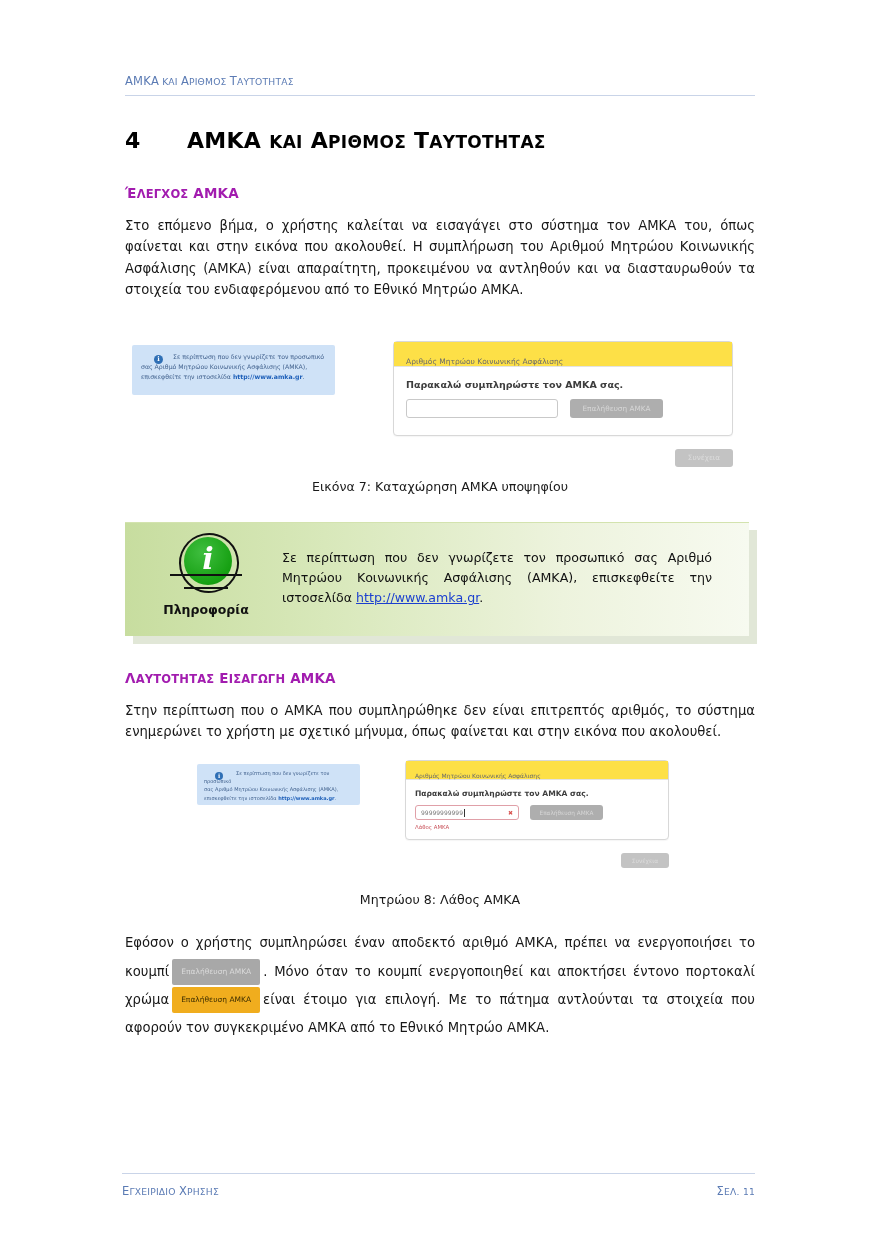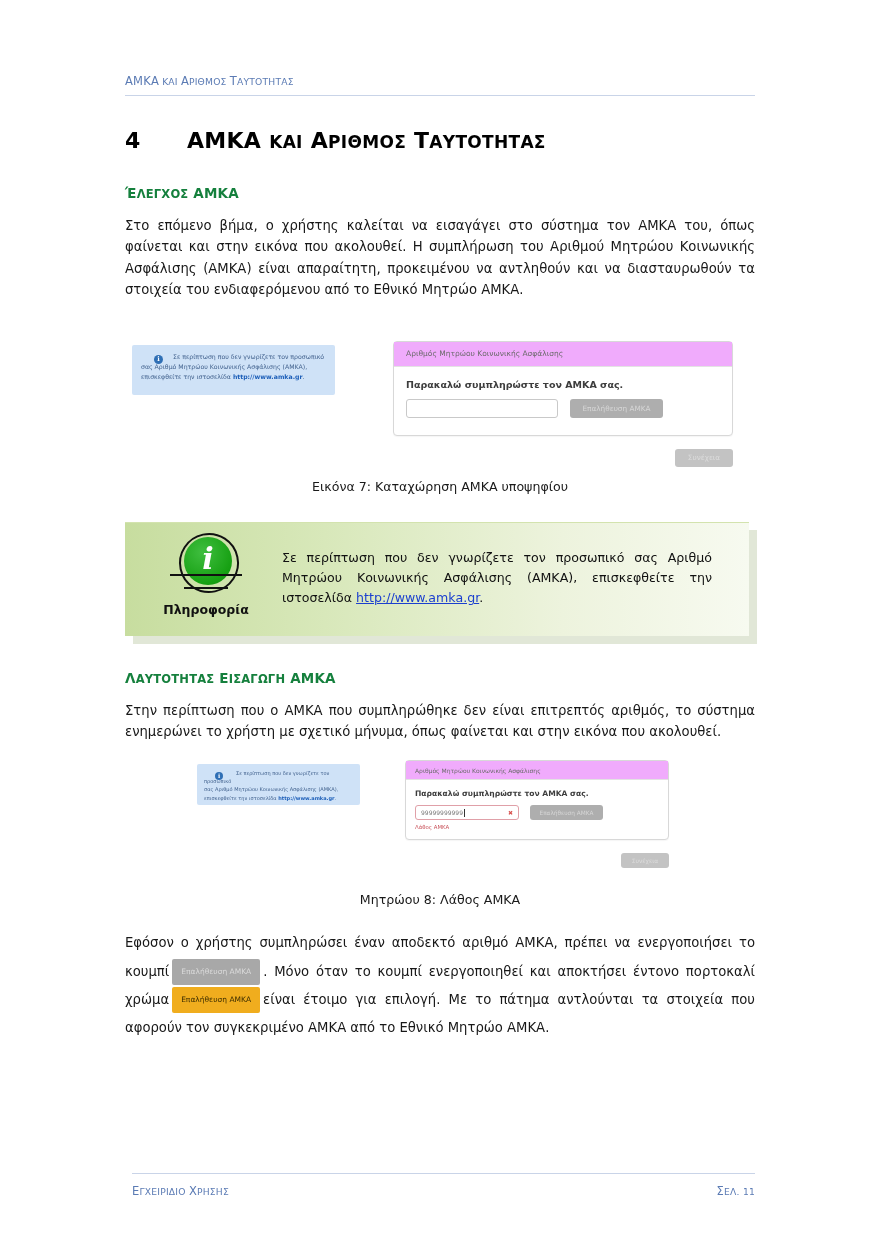--- a/index.html
+++ b/index.html
@@ -59,21 +59,21 @@
   }
   .chapter-title .lc {
     font-size: 17px;
   }
 
   
   .section-heading {
     margin-top: 32px;
     font-weight: bold;
     font-size: 13.5px;
-    color: #15803d;
+    color: #a21caf;
     letter-spacing: .2px;
   }
   .section-heading .lc { font-size: 11.5px; }
 
   
   p.body {
     margin: 14px 0 0 0;
     font-size: 13.2px;
     line-height: 1.62;
     text-align: justify;
@@ -123,25 +123,25 @@
   .app-panel {
     position: absolute;
     background: #ffffff;
     border: 1px solid #d8d8d8;
     border-radius: 4px;
     box-sizing: border-box;
     box-shadow: 0 1px 1px rgba(0,0,0,.04);
   }
   .panel-head {
     border-bottom: 1px solid #e3e3e3;
-    background: #f0abfc;
+    background: #fde047;
     color: #6a6a6a;
     box-sizing: border-box;
     display: flex;
-    align-items: center;
+    align-items: flex-end;
   }
   .panel-body { box-sizing: border-box; }
   .panel-label {
     font-weight: bold;
     color: #3d3d3d;
   }
   .txt-input {
     box-sizing: border-box;
     border: 1px solid #c9c9c9;
     border-radius: 3px;
@@ -307,21 +307,21 @@
     color: #dadada;
   }
   .inline-btn.orange {
     background: #f0ad1e;
     color: #3d2e00;
   }
 
   
   .footer {
     position: absolute;
-    left: 132px;
+    left: 122px;
     right: 125px;
     bottom: 46px;
   }
   .footer-rule {
     height: 1px;
     background: #c9d4e8;
     margin-bottom: 10px;
   }
   .footer-row {
     display: flex;

